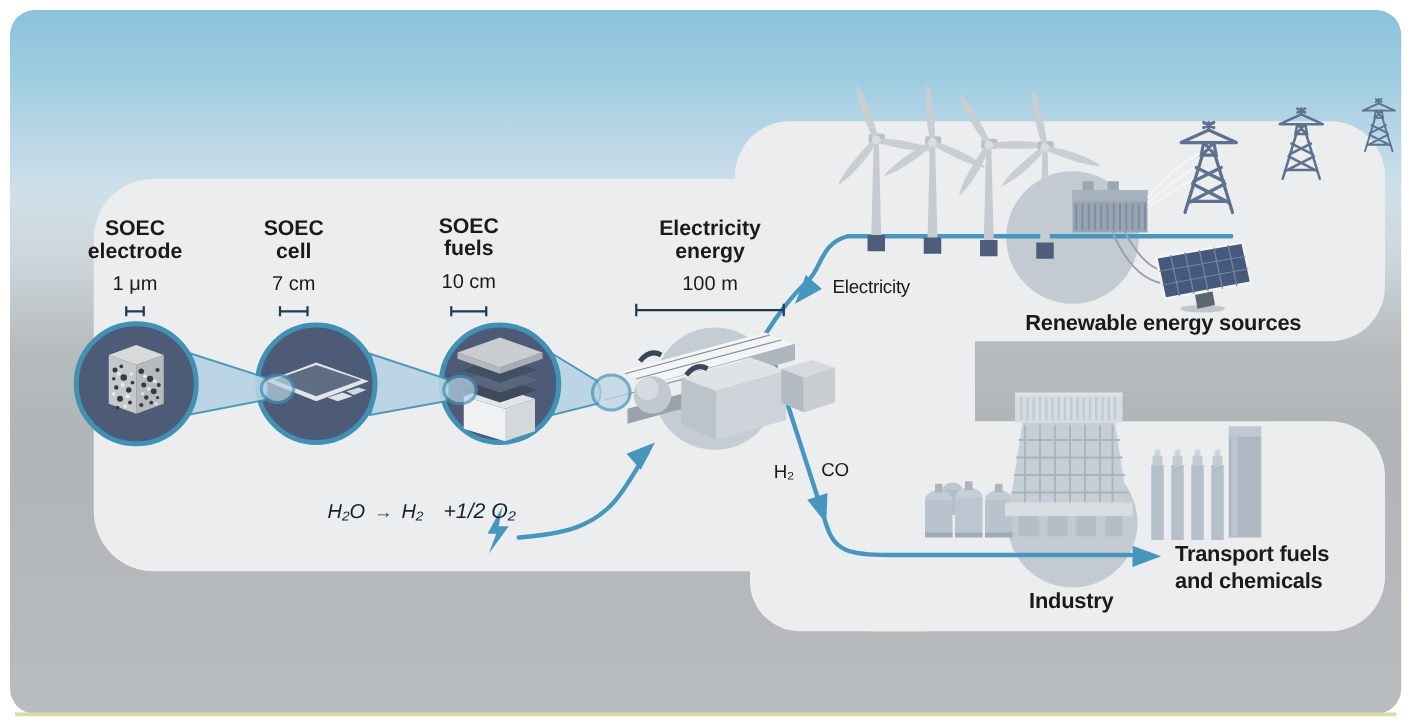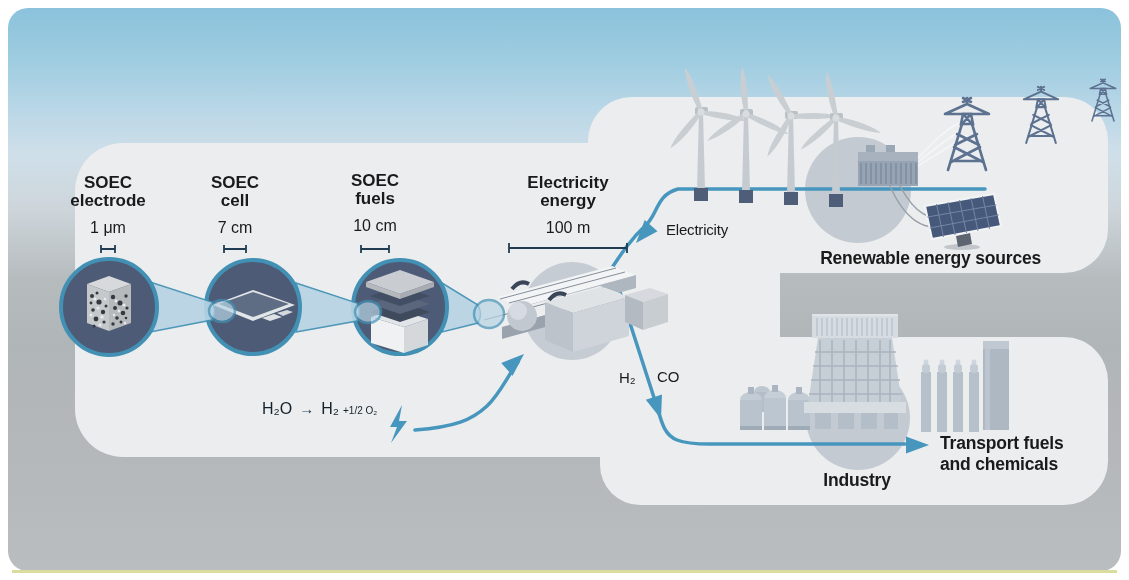--- a/index.html
+++ b/index.html
@@ -10,23 +10,23 @@
       #cdd5da 36%,#b6bbbe 48%,#b0b5b8 60%,#b5b8ba 80%,#babdbf 100%);}
   .bottom-rule{position:absolute;left:12px;right:12px;top:570px;height:3px;background:#d9dc9e;}
   .panel{position:absolute;background:#ebedee;}
   .lbl{position:absolute;line-height:1.12;letter-spacing:-0.2px;}
   .scale-item{position:absolute;width:140px;text-align:center;}
   .scale-title{font-weight:bold;font-size:17px;line-height:18px;}
   .scale-len{font-size:16px;margin-top:9px;}
   .bold-lbl{font-weight:bold;font-size:17.5px;}
   .flow-lbl{font-size:15px;}
   .eq-block{position:absolute;font-size:16px;line-height:25px;white-space:nowrap;color:#14222e;}
-  .eq-row span{vertical-align:baseline;}
+  .eq-row span{vertical-align:baseline;font-style:italic;}
   .eq-arrow{color:#203c52;padding:0 7px;font-size:15px;}
-  .eq-extra{font-size:10px;margin-left:4px;}
+  .eq-extra{font-size:17px;margin-left:16px;}
   svg{position:absolute;left:0;top:0;}
 </style>
 </head>
 <body>
 
 <div class="frame">
   <div class="stage-bg"></div>
   <div class="bottom-rule"></div>
 
   <div class="panel" style="left:75px;top:143px;width:600px;height:314px;border-radius:48px;"></div>

